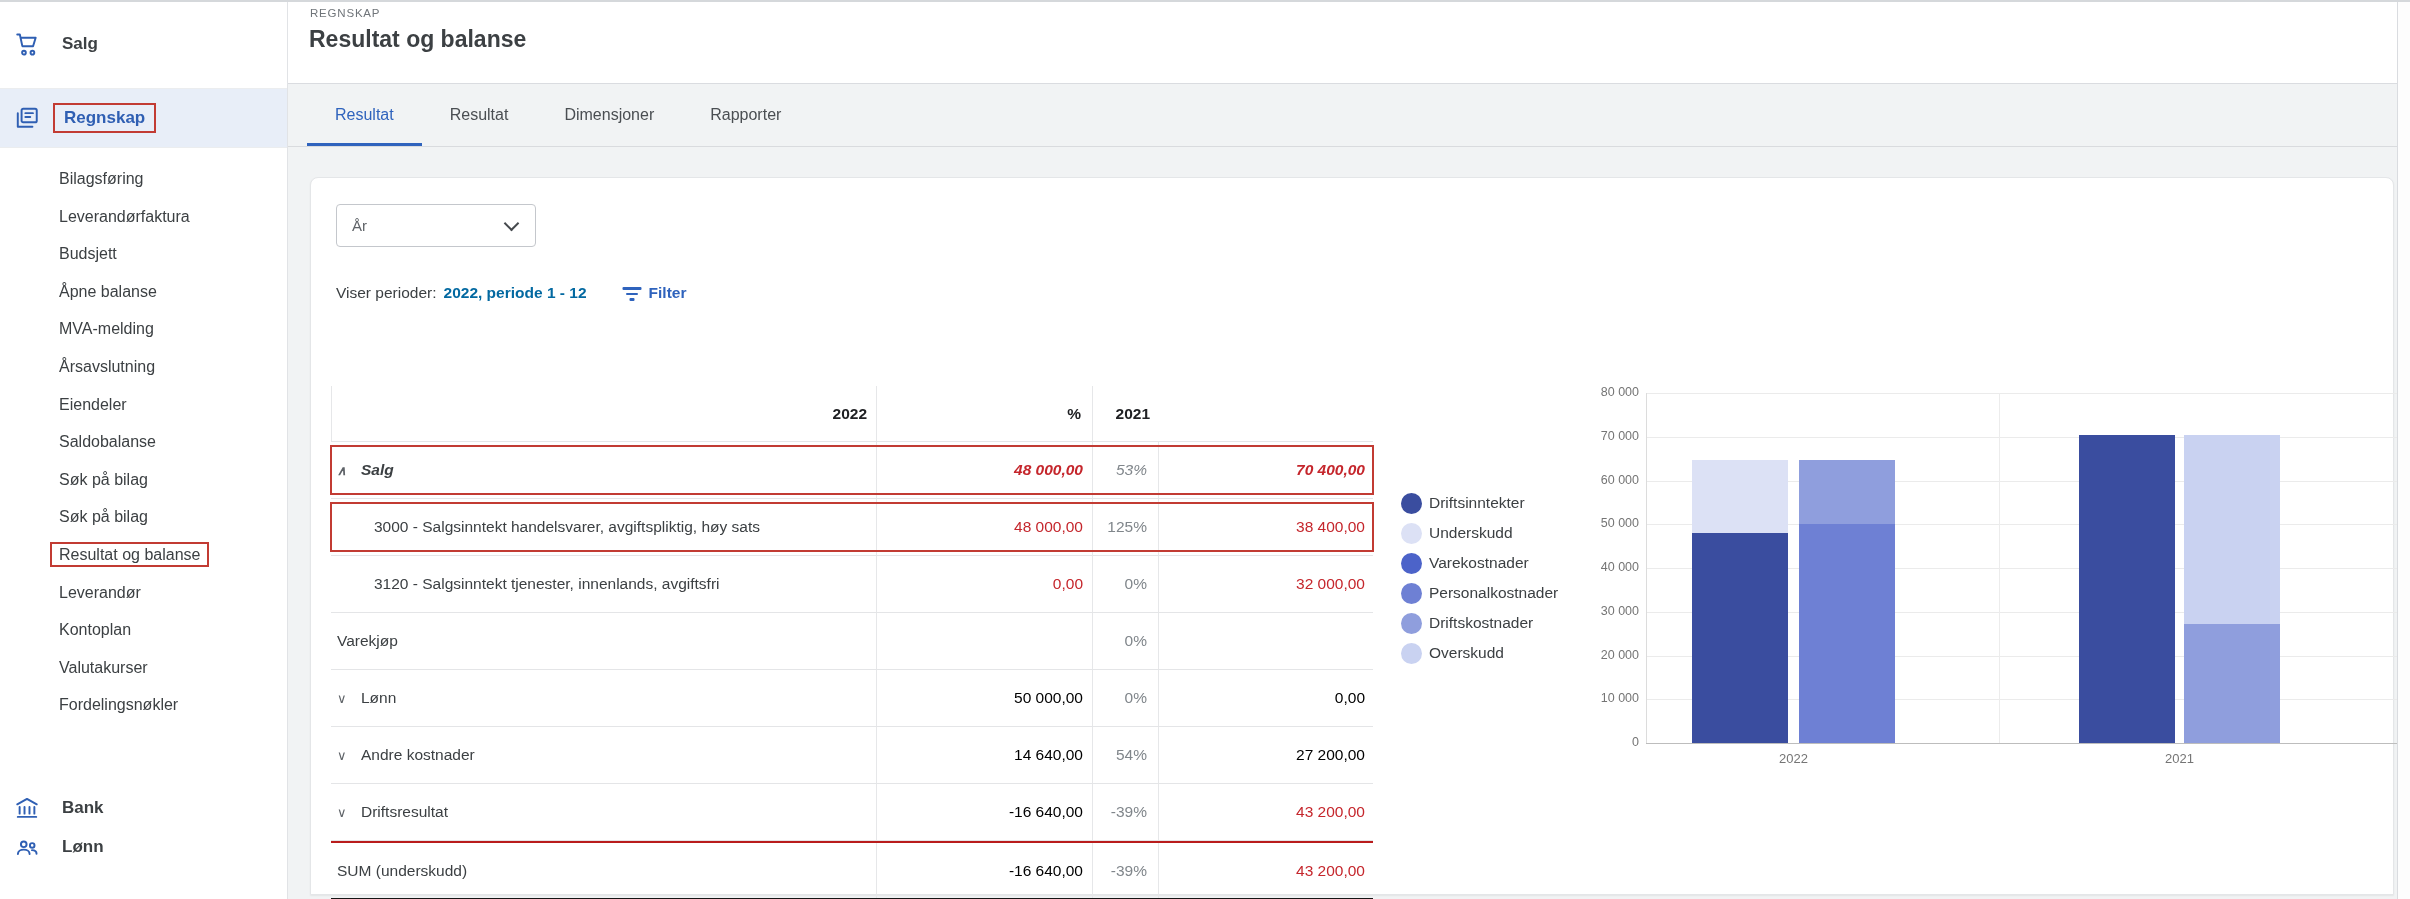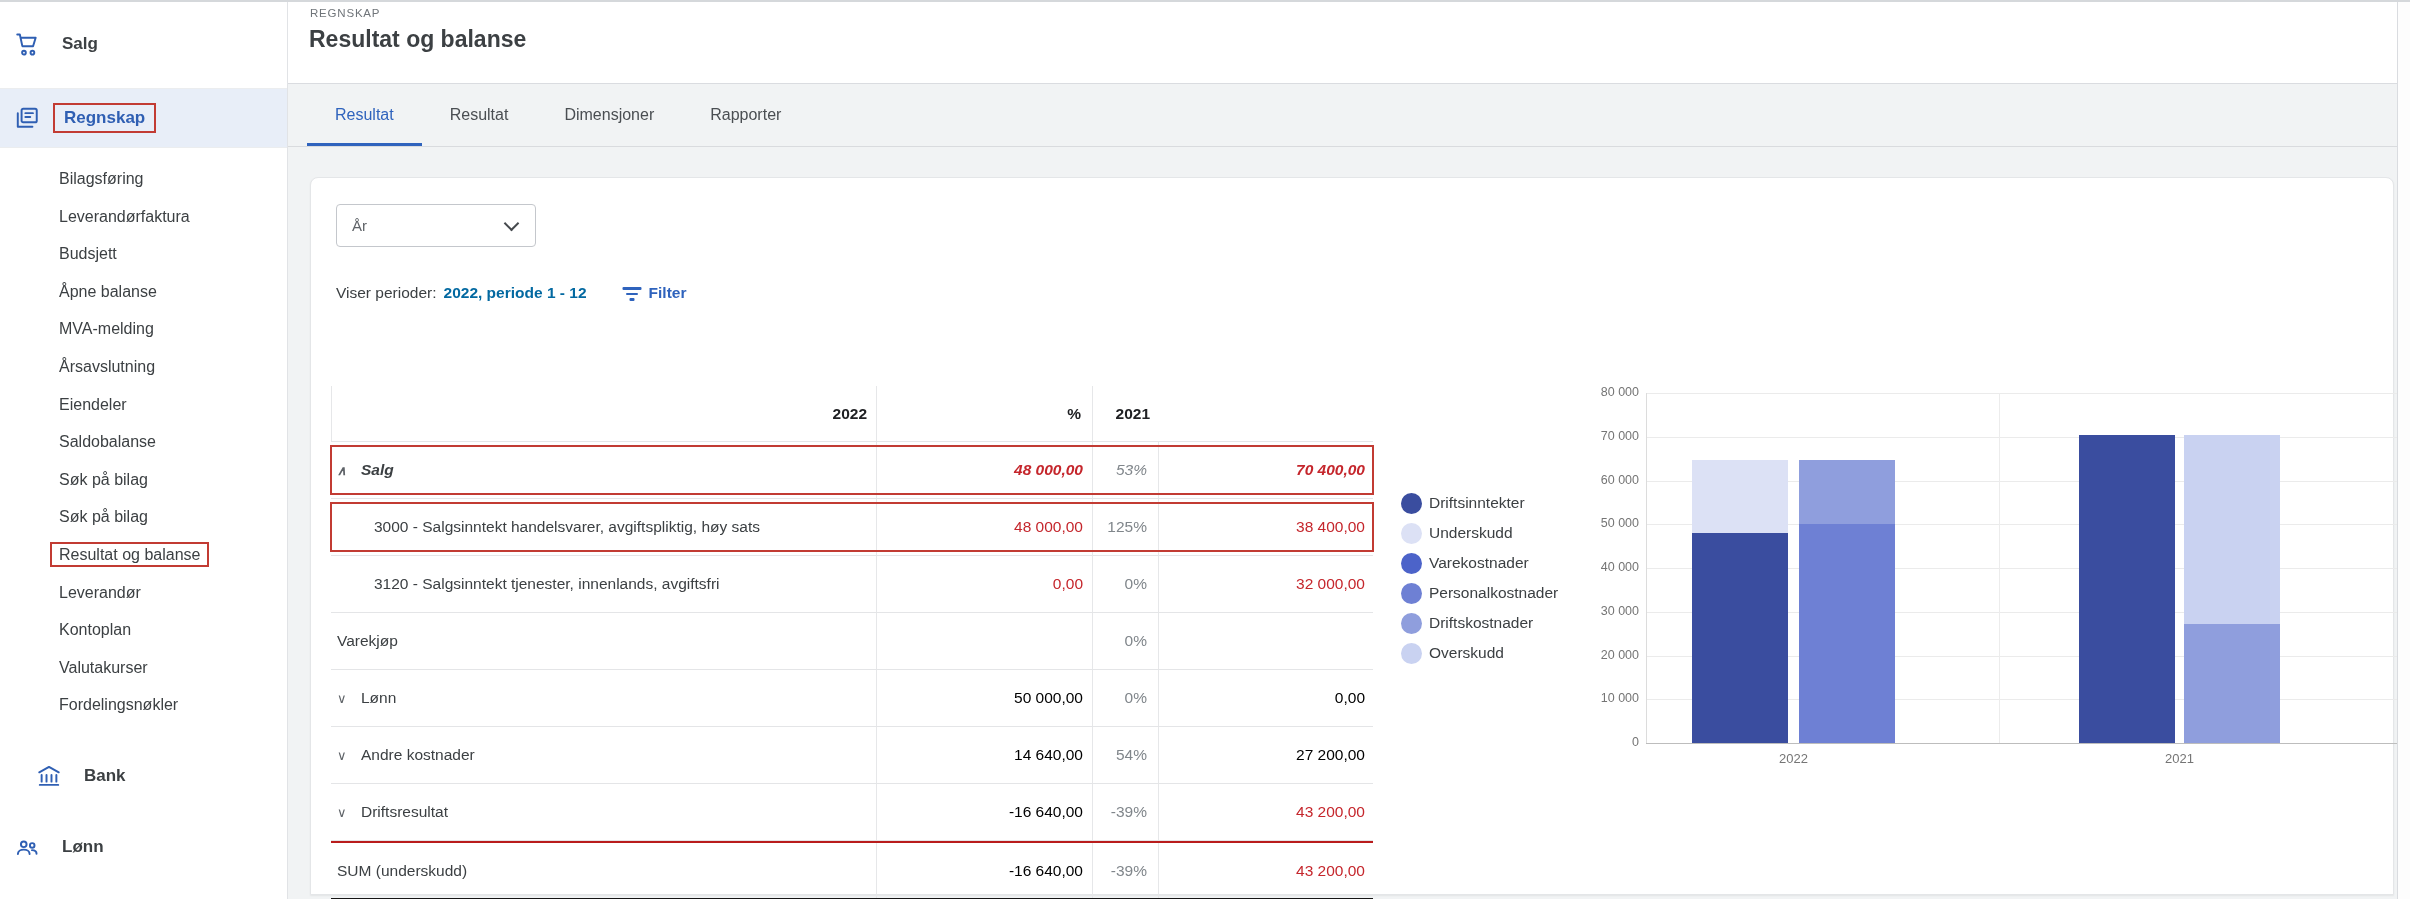--- a/index.html
+++ b/index.html
@@ -16,21 +16,21 @@
   .side-row{display:flex;align-items:center;}
   .side-icon{width:26px;height:26px;margin-left:14px;flex:0 0 auto;display:flex;align-items:center;justify-content:center;}
   .side-main-label{margin-left:22px;font-size:17px;font-weight:700;color:#3c4043;}
   .side-selected{height:58px;display:flex;align-items:center;background:#e8eef8;border-bottom:1px solid #ebedef;}
   .side-selected .side-main-label{color:#2f5fb3;}
   .red-box{border:2px solid #c23b33;padding:3px 9px;margin-left:13px;display:inline-block;}
   .side-sub{list-style:none;margin:12px 0 0 0;padding:0;}
   .side-sub li{height:37.6px;line-height:37.6px;padding-left:59px;font-size:16px;color:#3c4043;cursor:pointer;white-space:nowrap;}
   .side-sub li span.red-boxed{border:2px solid #c23b33;padding:2px 7px;margin-left:-9px;}
   .side-bottom-item{position:absolute;left:0;width:287px;height:46px;display:flex;align-items:center;cursor:pointer;}
-  .side-bank{top:753px;padding-left:22px;}
+  .side-bank{top:785px;}
   .side-lonn{top:824px;}
 
   
   .main{position:absolute;left:288px;top:0;width:2110px;height:899px;}
   .page-header{position:absolute;left:0;top:0;width:2110px;height:83px;background:#fff;border-bottom:1px solid #dadce0;}
   .breadcrumb{position:absolute;left:22px;top:7px;font-size:11.5px;letter-spacing:0.8px;color:#70757a;}
   .page-title{position:absolute;left:21px;top:26px;font-size:23px;font-weight:700;color:#3c4043;}
 
   .tabs-row{position:absolute;left:0;top:84px;width:2110px;height:62px;border-bottom:1px solid #d9dbde;}
   .tab{display:inline-block;height:59px;line-height:62px;padding:0 28px;font-size:16px;color:#4a4e52;cursor:pointer;border-bottom:3px solid transparent;}

